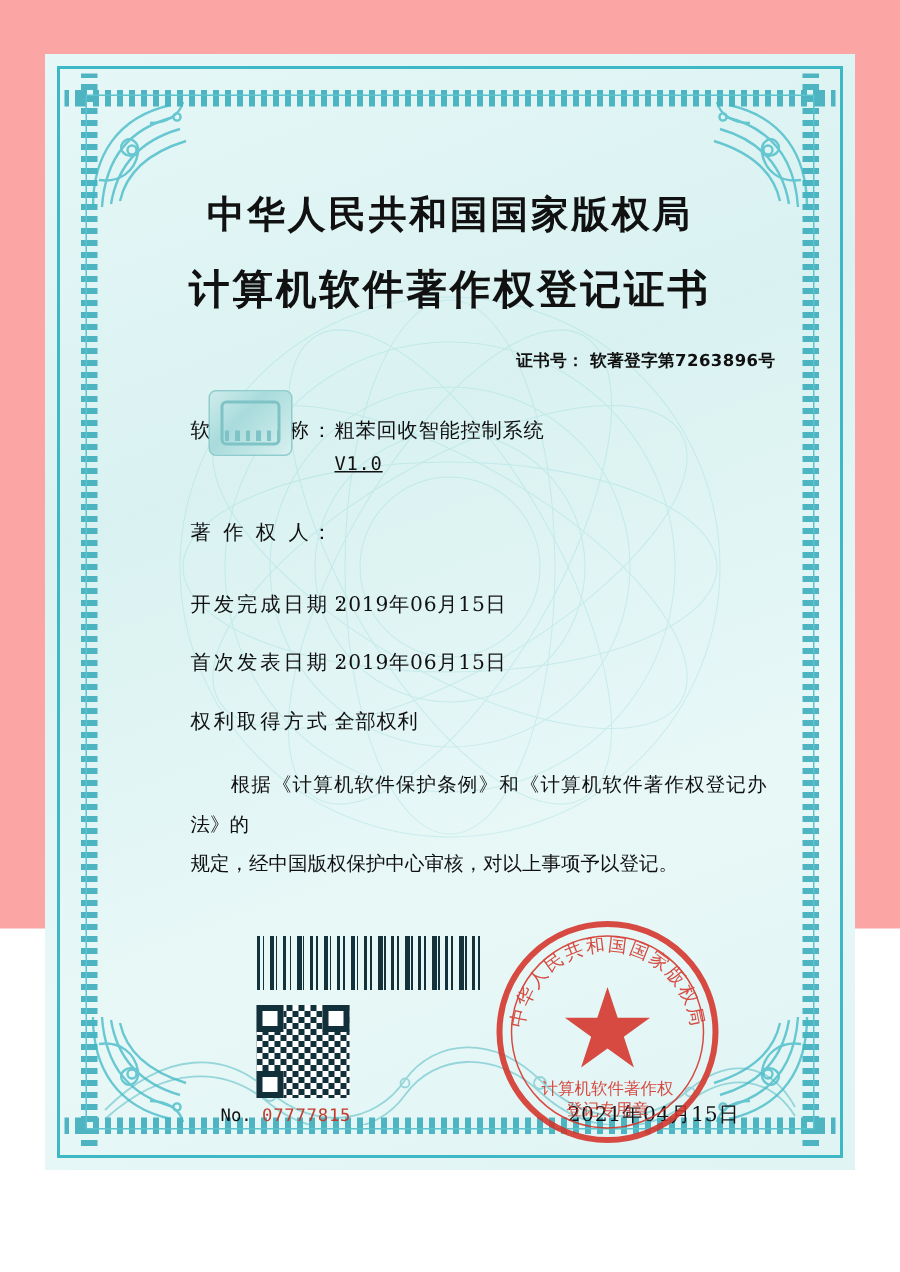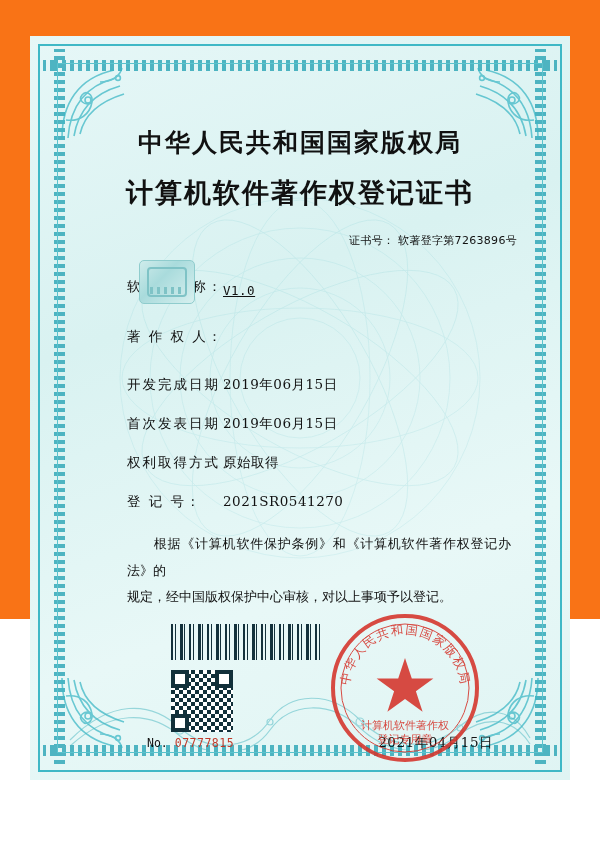--- a/index.html
+++ b/index.html
@@ -12,21 +12,21 @@
     height: 848px;
     font-family: "Liberation Sans", sans-serif;
     overflow: hidden;
   }
 
   
   .page {
     position: relative;
     width: 600px;
     height: 619px;
-    background: #f97316;
+    background: #fca5a5;
   }
 
   .cert {
     position: absolute;
     left: 30px;
     top: 36px;
     width: 540px;
     height: 744px;
     background: linear-gradient(160deg, #e6f7f7 0%, #d9f2f1 35%, #e8f8f7 70%, #dff4f3 100%);
     box-sizing: border-box;
@@ -126,20 +126,21 @@
   }
 
   .cert-no {
     text-align: right;
     font-family: "DejaVu Sans", sans-serif;
     font-size: 11px;
     color: #111;
     margin-top: 22px;
     padding-right: 8px;
     letter-spacing: .3px;
+    font-weight: bold;
   }
 
   
   .chip {
     position: absolute;
     left: 64px;
     top: 164px;
     width: 56px;
     height: 44px;
     border-radius: 5px;
@@ -385,48 +386,45 @@
       <div class="chip">
         <div class="c-in"></div>
         <div class="c-bars"></div>
       </div>
 
       <div class="fields">
 
         <div class="row gap-lg">
           <div class="lbl">软 件 名 称：</div>
           <div class="val">
+            <span>粗苯回收智能控制系统</span>
             <span class="ver">V1.0</span>
           </div>
         </div>
 
         <div class="row gap-lg">
           <div class="lbl">著 作 权 人：</div>
         </div>
 
         <div class="row">
           <div class="lbl">开发完成日期：</div>
           <div class="val">2019年06月15日</div>
         </div>
 
         <div class="row">
           <div class="lbl">首次发表日期：</div>
           <div class="val">2019年06月15日</div>
         </div>
 
         <div class="row">
           <div class="lbl">权利取得方式：</div>
-          <div class="val">原始取得</div>
+          <div class="val">全部权利</div>
         </div>
 
 
-        <div class="row">
-          <div class="lbl">登 记 号：</div>
-          <div class="val">2021SR0541270</div>
-        </div>
 
       </div>
 
       <div class="para">
         <span class="ind"></span><span>根据《计算机软件保护条例》和《计算机软件著作权登记办法》的</span><br>
         <span>规定，经中国版权保护中心审核，对以上事项予以登记。</span>
       </div>
 
       <div class="codes">
         <div class="barcode"></div>

